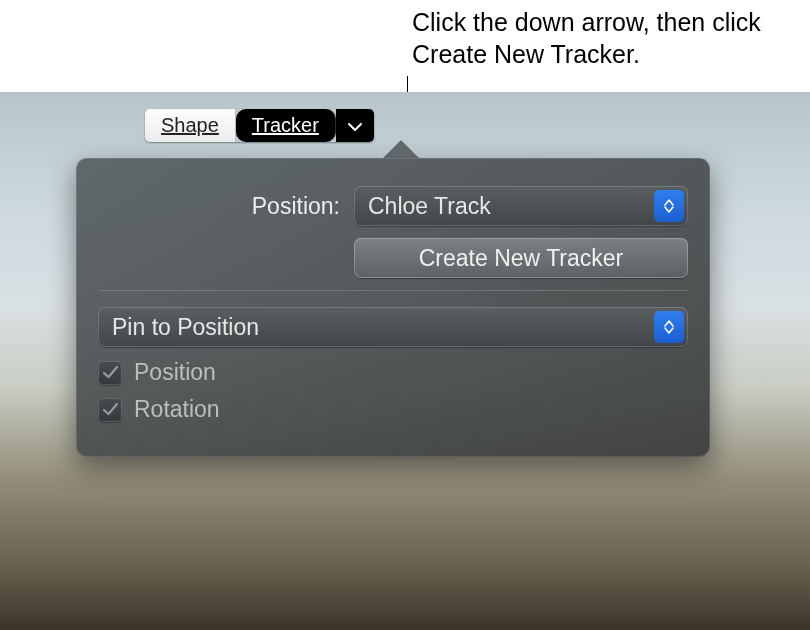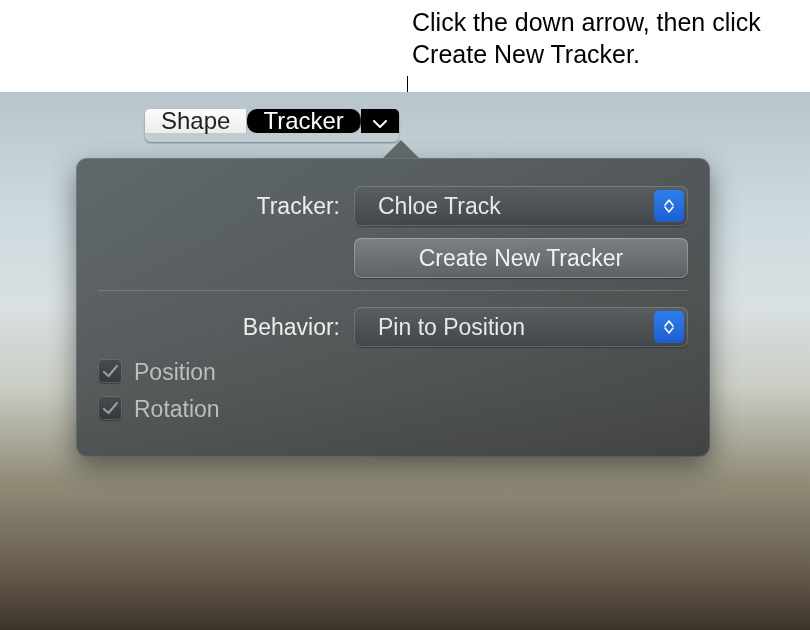--- a/index.html
+++ b/index.html
@@ -52,28 +52,29 @@
       position: absolute;
       top: 109px;
       left: 145px;
       height: 33px;
       display: flex;
       border-radius: 5px;
       overflow: hidden;
       box-shadow: 0 1px 2px rgba(0,0,0,0.4);
     }
     .seg-btn {
-      height: 24px;
+      height: 33px;
       display: flex;
       align-items: center;
       justify-content: center;
-      font-size: 24px;
+      font-size: 20px;
       padding: 0 16px;
       border: none;
       font-family: inherit;
+      text-decoration: underline;
     }
     .seg-shape {
       background: linear-gradient(#fdfdfd,#ececec);
       color: #222;
       border-right: 1px solid #bbb;
     }
     .seg-tracker {
       background: #000;
       color: #fff;
       font-weight: 400;
@@ -133,21 +134,21 @@
       background: rgba(200,200,200,0.25);
       margin: 8px 0 16px 0;
     }
     .dropdown {
       display: flex;
       align-items: center;
       height: 40px;
       border-radius: 7px;
       background: linear-gradient(to bottom, rgba(90,95,98,0.95), rgba(65,69,71,0.95));
       box-shadow: inset 0 0 0 1px rgba(255,255,255,0.18), 0 1px 1px rgba(0,0,0,0.3);
-      padding-left: 24px;
+      padding-left: 14px;
       font-size: 23px;
       color: #e7e7e7;
       position: relative;
     }
     .dropdown .dd-arrows {
       position: absolute;
       right: 4px;
       top: 4px;
       bottom: 4px;
       width: 30px;
@@ -168,21 +169,21 @@
       color: #f0f0f0;
       font-size: 23px;
       display:flex;
       align-items:center;
       justify-content:center;
       border:none;
       font-family:inherit;
     }
     .check-row {
       display:flex;
-      align-items:flex-start;
+      align-items:center;
       gap: 12px;
       margin-bottom: 10px;
       font-size: 23px;
       color: #bdbdbd;
     }
     .checkbox {
       width: 24px;
       height: 24px;
       border-radius: 5px;
       background: linear-gradient(to bottom, rgba(70,74,76,0.9), rgba(50,53,55,0.9));
@@ -223,21 +224,21 @@
       <svg viewBox="0 0 14 10">
           <path d="M1 2 L7 8 L13 2" stroke="#fff" stroke-width="2" fill="none" stroke-linecap="round" stroke-linejoin="round"></path>
         </svg>
     </span>
   </div>
 </div>
 
 <div class="popover">
 
   <div class="row label-row">
-    <div class="label">Tracker:</div>
+    <div class="label">Position:</div>
     <div class="control-col">
       <div class="dropdown">
         <span>Chloe Track</span>
         <span class="dd-arrows">
           <svg width="10" height="7" viewBox="0 0 10 7">
               <path d="M1 6 L5 1 L9 6" stroke="#fff" stroke-width="1.6" fill="none" stroke-linecap="round" stroke-linejoin="round"></path>
             </svg>
           <svg width="10" height="7" viewBox="0 0 10 7">
               <path d="M1 1 L5 6 L9 1" stroke="#fff" stroke-width="1.6" fill="none" stroke-linecap="round" stroke-linejoin="round"></path>
             </svg>
@@ -249,21 +250,20 @@
   <div class="row label-row">
     <div class="label"></div>
     <div class="control-col">
       <button class="big-button">Create New Tracker</button>
     </div>
   </div>
 
   <div class="divider"></div>
 
   <div class="row label-row">
-    <div class="label">Behavior:</div>
     <div class="control-col">
       <div class="dropdown">
         <span>Pin to Position</span>
         <span class="dd-arrows">
           <svg width="10" height="7" viewBox="0 0 10 7">
               <path d="M1 6 L5 1 L9 6" stroke="#fff" stroke-width="1.6" fill="none" stroke-linecap="round" stroke-linejoin="round"></path>
             </svg>
           <svg width="10" height="7" viewBox="0 0 10 7">
               <path d="M1 1 L5 6 L9 1" stroke="#fff" stroke-width="1.6" fill="none" stroke-linecap="round" stroke-linejoin="round"></path>
             </svg>

